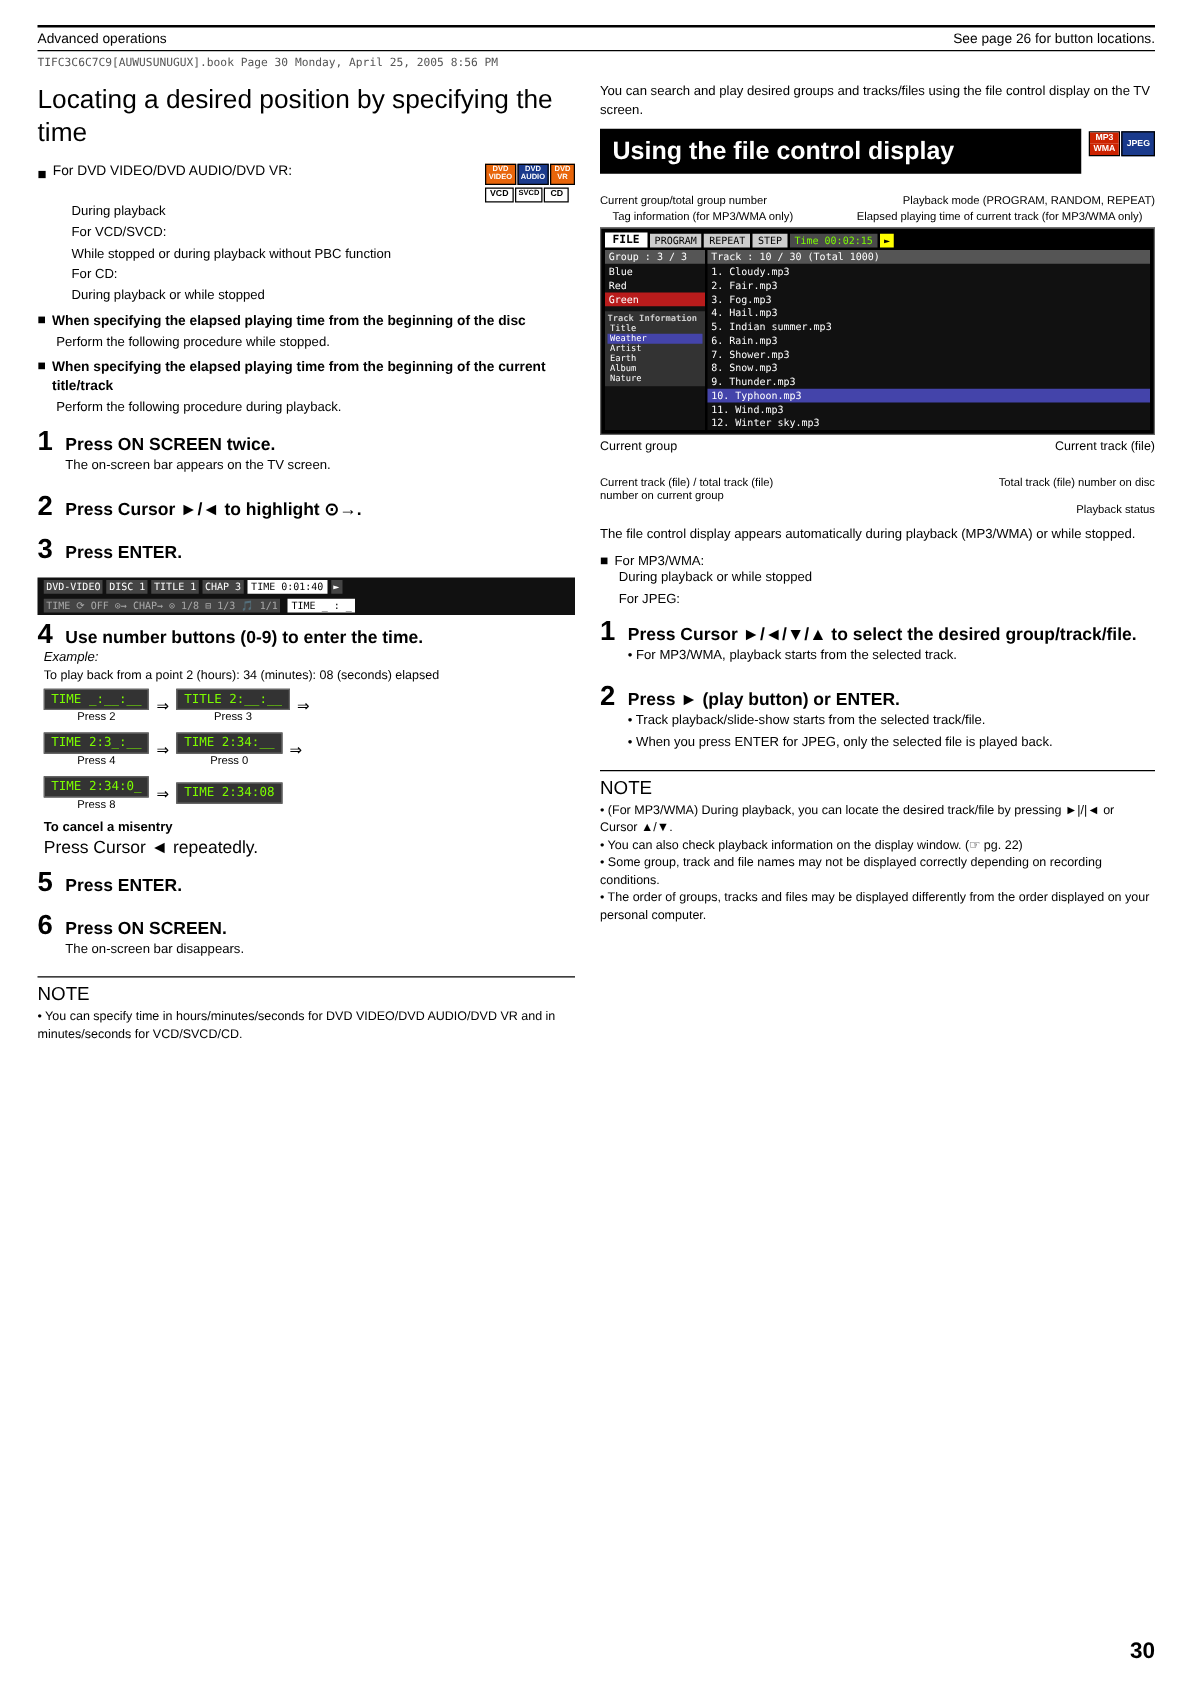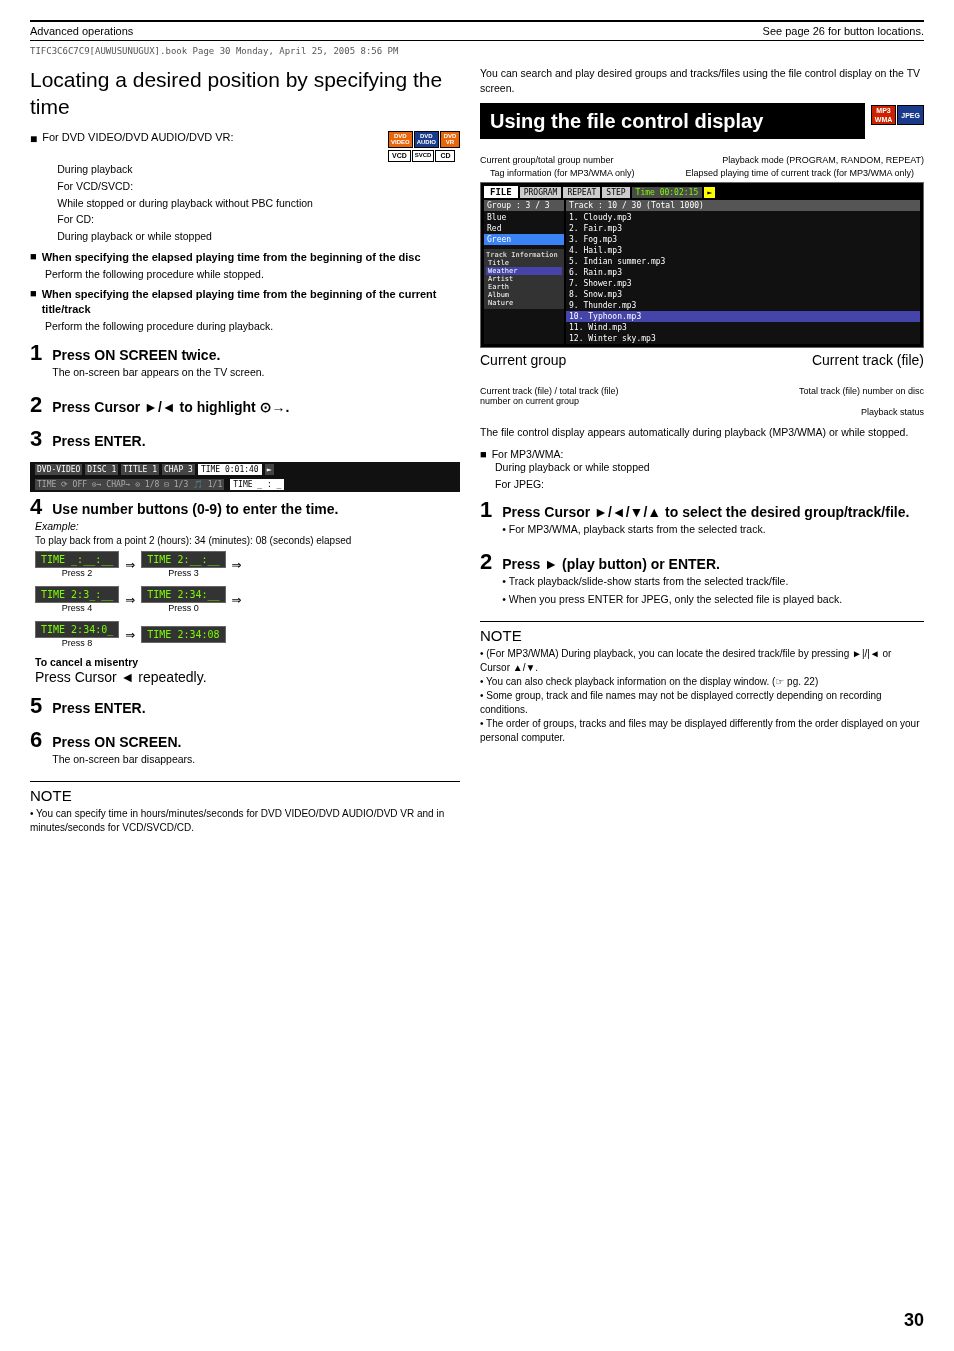--- a/index.html
+++ b/index.html
@@ -250,21 +250,21 @@
       margin-bottom: 1px;
     }
 
     .file-group-item {
       padding: 1px 3px;
       font-size: 8px;
       color: #fff;
     }
 
     .file-group-item.selected {
-      background: #3b82f6;
+      background: #b91c1c;
     }
 
     .file-track-info {
       background: #333;
       margin-top: 4px;
       padding: 2px;
     }
 
     .track-info-label {
       font-size: 7px;
@@ -470,21 +470,21 @@
           <div style="font-size:10.5px; margin-bottom:3px; font-style:italic;">Example:</div>
           <div style="font-size:10px; margin-bottom:5px;">To play back from a point 2 (hours): 34 (minutes): 08 (seconds) elapsed</div>
 
           <div style="display:flex; align-items:center; gap:6px; margin-bottom:8px;">
             <div>
               <div class="time-box">TIME _:__:__</div>
               <div class="press-label">Press 2</div>
             </div>
             <span class="arrow-right">⇒</span>
             <div>
-              <div class="time-box">TIME 2:__:__</div>
+              <div class="time-box">TITLE 2:__:__</div>
               <div class="press-label">Press 3</div>
             </div>
             <span class="arrow-right">⇒</span>
           </div>
 
           <div style="display:flex; align-items:center; gap:6px; margin-bottom:8px;">
             <div>
               <div class="time-box">TIME 2:3_:__</div>
               <div class="press-label">Press 4</div>
             </div>
@@ -608,21 +608,21 @@
               <div class="file-track-item">7. Shower.mp3</div>
               <div class="file-track-item">8. Snow.mp3</div>
               <div class="file-track-item">9. Thunder.mp3</div>
               <div class="file-track-item selected">10. Typhoon.mp3</div>
               <div class="file-track-item">11. Wind.mp3</div>
               <div class="file-track-item">12. Winter sky.mp3</div>
             </div>
           </div>
         </div>
 
-        <div style="display:flex; justify-content:space-between; margin-top:3px; font-size:14px;">
+        <div style="display:flex; justify-content:space-between; margin-top:3px; font-size:10px;">
           <span>Current group</span>
           <span>Current track (file)</span>
         </div>
 
         <div style="display:flex; justify-content:space-between; margin-top:18px; font-size:9px;">
           <span style="max-width:160px;">Current track (file) / total track (file) number on current group</span>
           <span>Total track (file) number on disc</span>
         </div>
 
         <div style="text-align:right; font-size:9px; margin-top:1px;">

